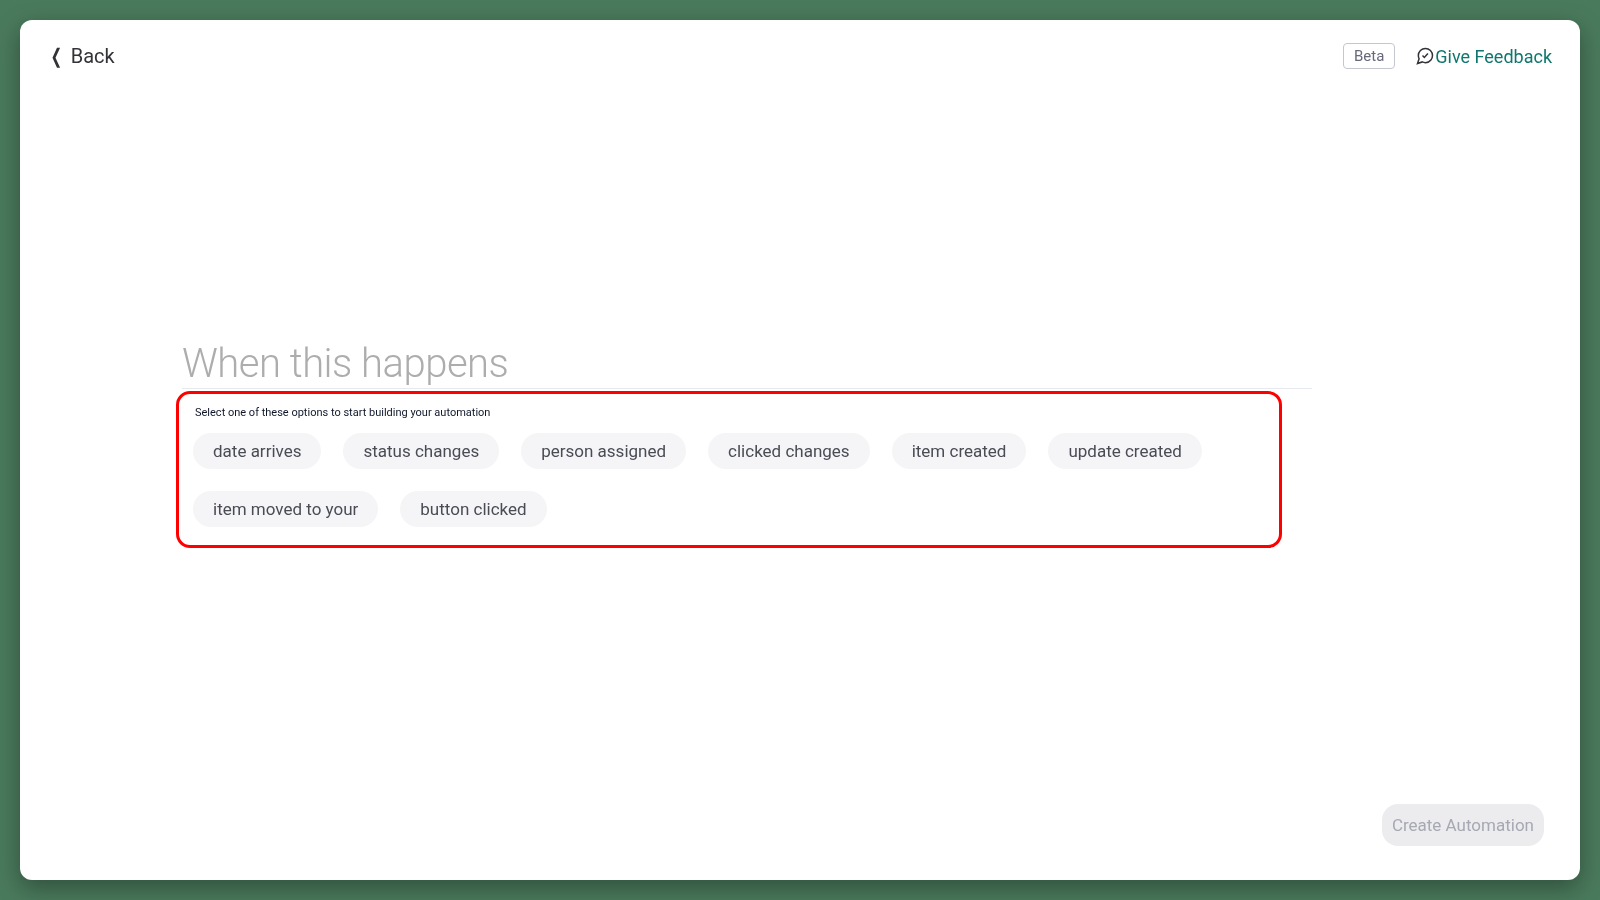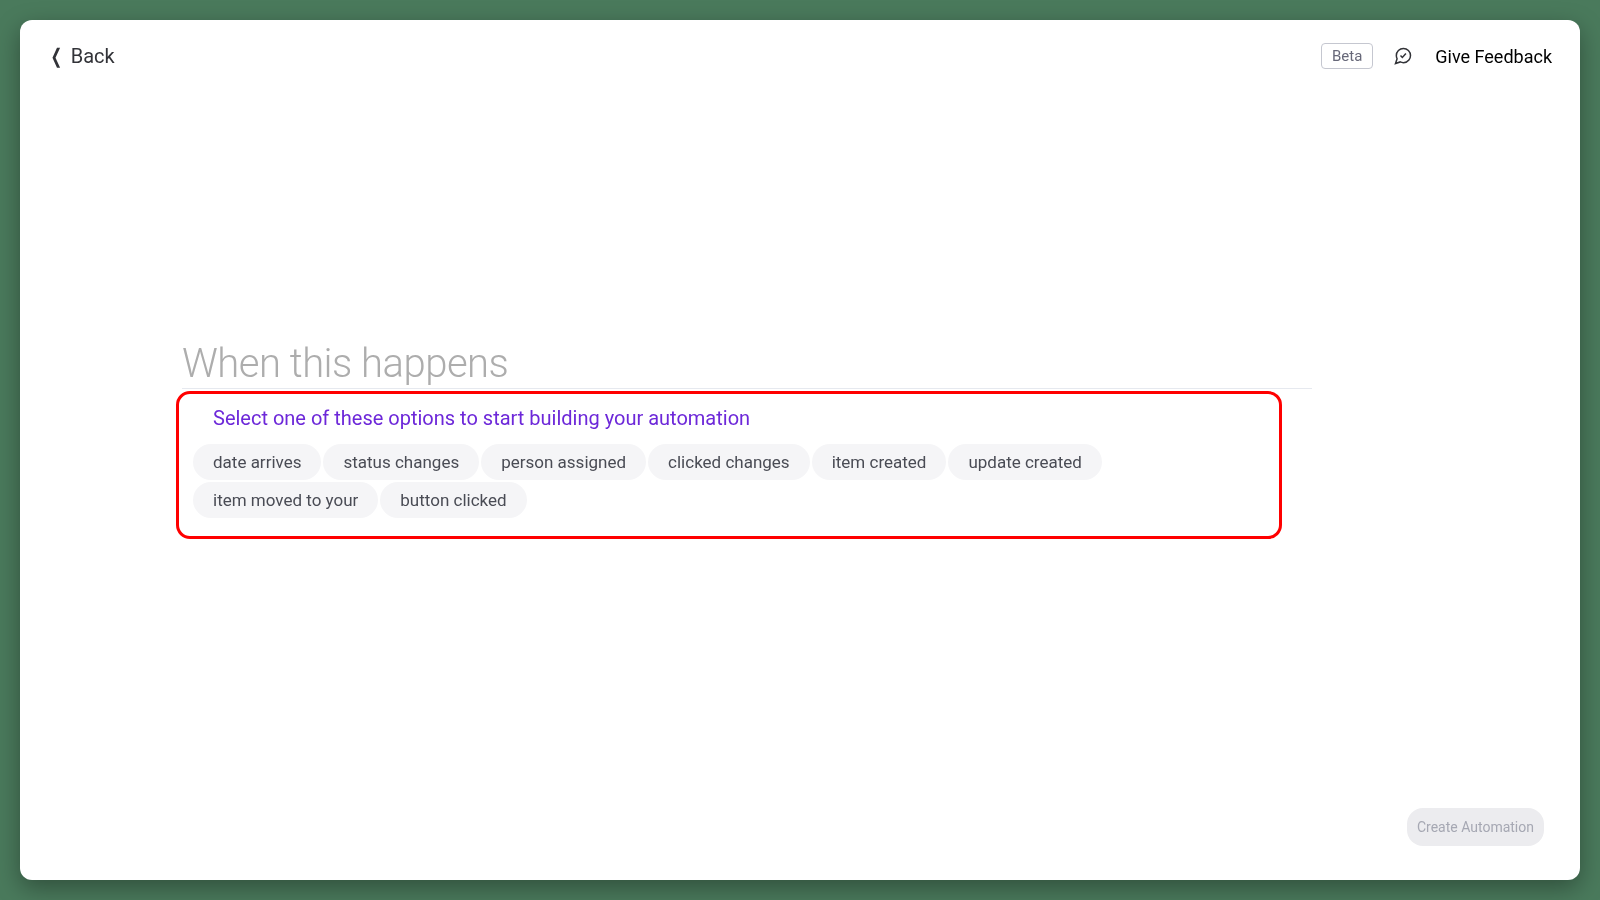--- a/index.html
+++ b/index.html
@@ -58,23 +58,23 @@
     .beta-badge {
       font-size: 15px;
       color: #676879;
       border: 1px solid #c5c7d0;
       border-radius: 4px;
       padding: 3px 10px;
     }
     .feedback-btn {
       display: inline-flex;
       align-items: center;
-      gap: 22px;
+      gap: 0;
       font-size: 18px;
-      color: #000000;
+      color: #0f766e;
       cursor: pointer;
     }
     .feedback-icon {
       display: inline-flex;
       width: 20px;
       height: 20px;
     }
     .main {
       position: absolute;
       top: 0;
@@ -100,50 +100,50 @@
     }
     .highlight-box {
       margin-top: 2px;
       border: 3px solid #ff0000;
       border-radius: 14px;
       padding: 12px 14px 18px 14px;
       width: 1106px;
       margin-left: -6px;
     }
     .helper-text {
-      font-size: 20px;
-      color: #6d28d9;
+      font-size: 11px;
+      color: #0f172a;
       margin-bottom: 14px;
-      margin-left: 20px;
+      margin-left: 2px;
     }
     .options {
       display: flex;
       flex-wrap: wrap;
-      gap: 2px;
+      gap: 22px;
     }
     .option-pill {
       display: inline-flex;
       align-items: center;
       justify-content: center;
       background: #f5f5f7;
       color: #4a4c55;
       font-size: 17px;
       border-radius: 999px;
       padding: 8px 20px;
       cursor: pointer;
     }
     .footer {
       position: absolute;
       right: 36px;
       bottom: 34px;
     }
     .create-btn {
       background: #ececef;
       color: #a6a8b3;
-      font-size: 14px;
+      font-size: 17px;
       border-radius: 16px;
       padding: 11px 10px;
       cursor: default;
     }
   </style>
 </head>
 <body>
 
 <div class="window">
 

